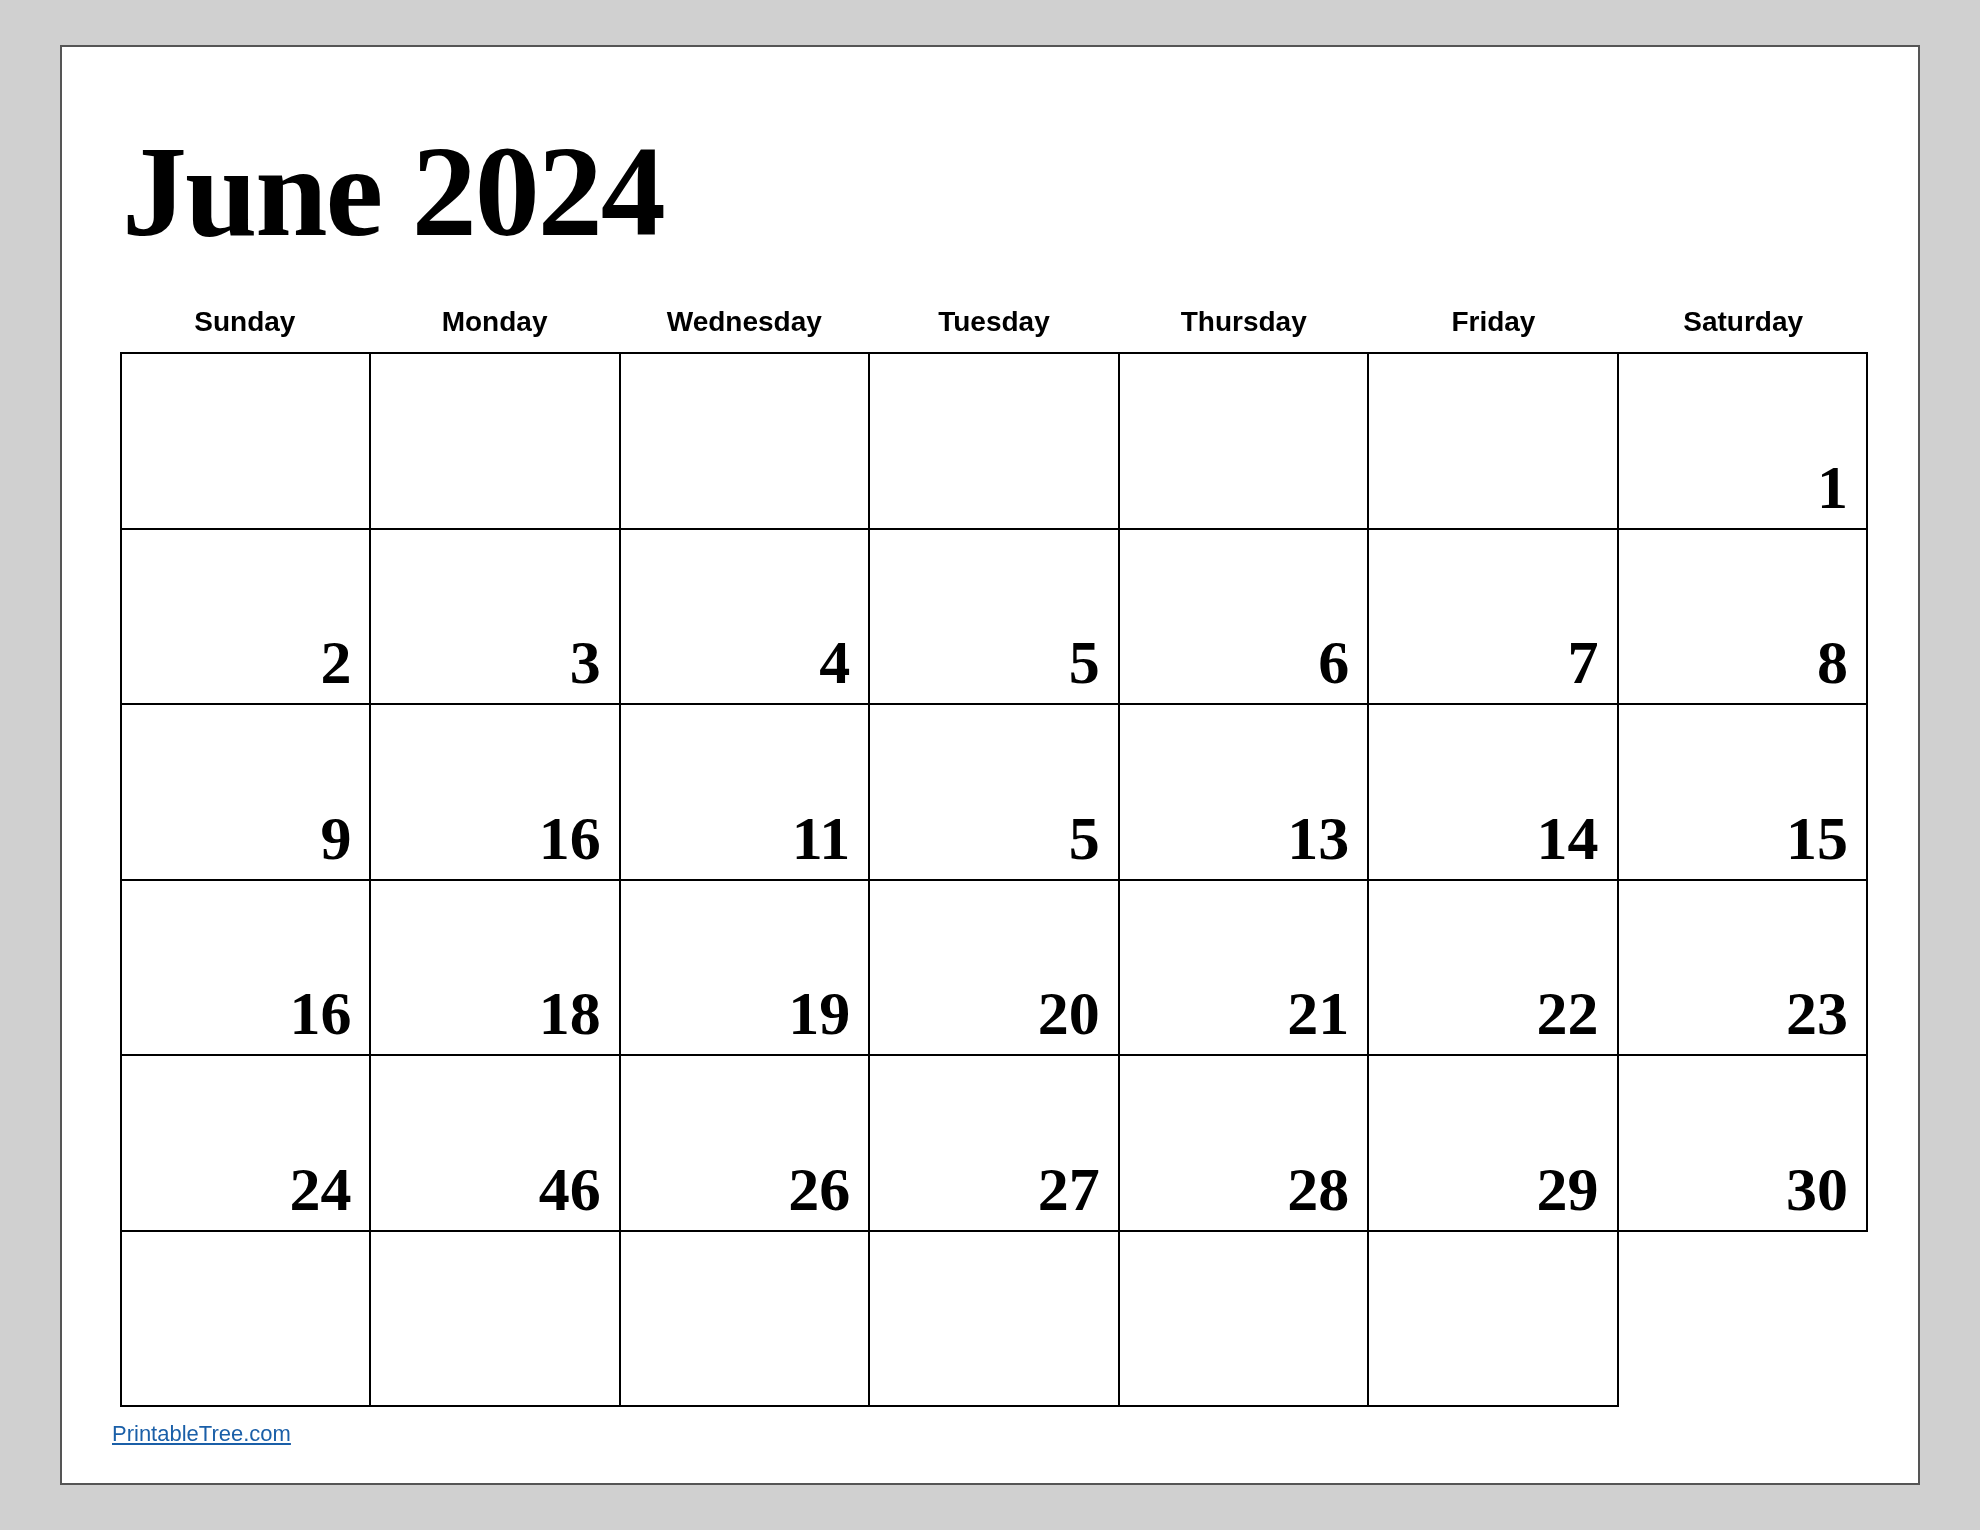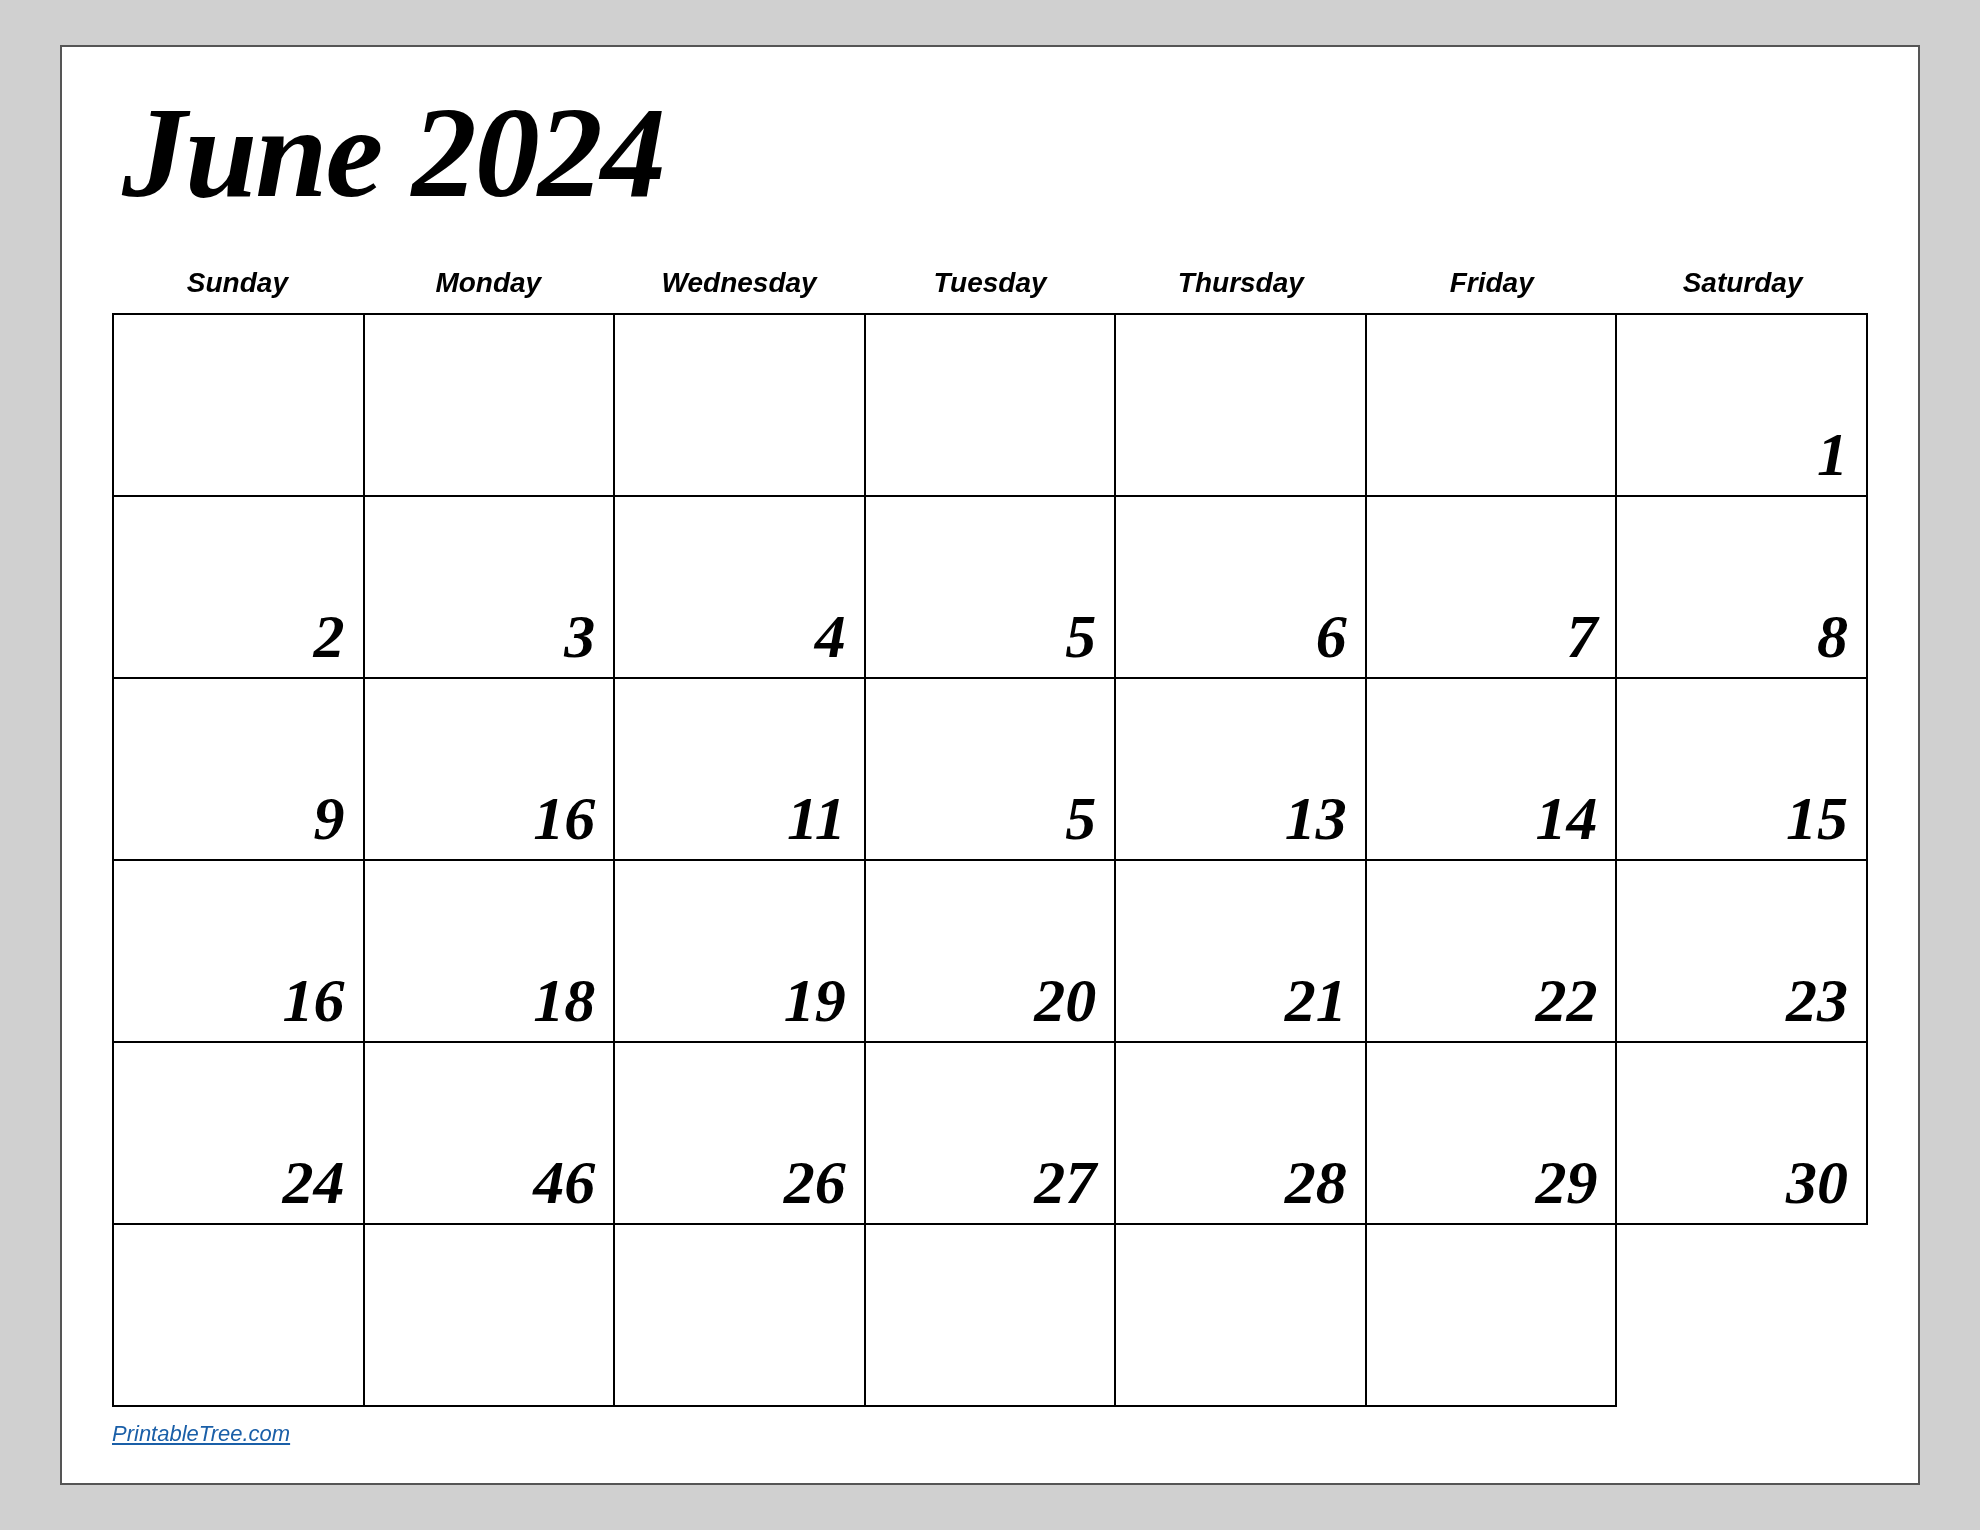--- a/index.html
+++ b/index.html
@@ -15,43 +15,43 @@
       align-items: center;
       min-height: 100vh;
       font-family: Georgia, 'Times New Roman', serif;
     }
 
     .page {
       background: #ffffff;
       width: 1860px;
       min-height: 1440px;
       border: 2px solid #555;
-      padding: 20px 50px 30px 50px;
+      padding: 59px 50px 30px 50px;
       display: flex;
       flex-direction: column;
-      font-style: italic;
     }
 
     .header {
       padding: 20px 10px 40px 10px;
     }
 
     .month-title {
       font-size: 130px;
       font-weight: 900;
       font-family: Georgia, 'Times New Roman', serif;
       color: #000000;
       line-height: 1;
       letter-spacing: -2px;
     }
 
     .calendar-container {
       flex: 1;
       display: flex;
       flex-direction: column;
+      margin-left: 8px;
     }
 
     .day-headers {
       display: grid;
       grid-template-columns: repeat(7, 1fr);
       margin-bottom: 4px;
     }
 
     .day-header {
       text-align: center;

